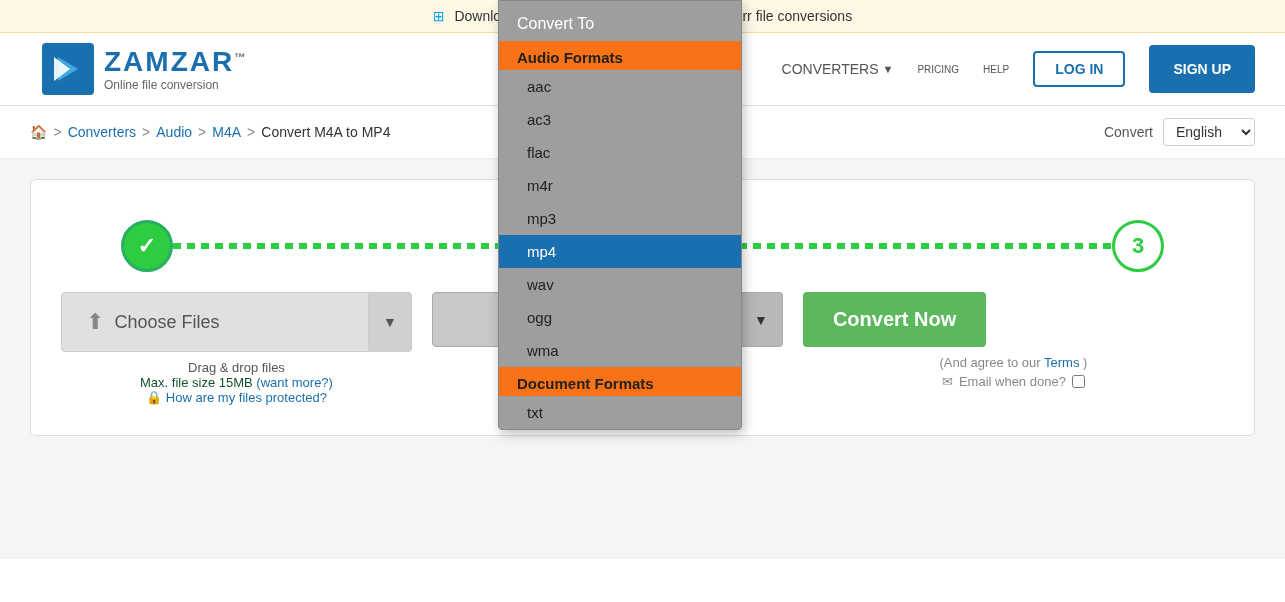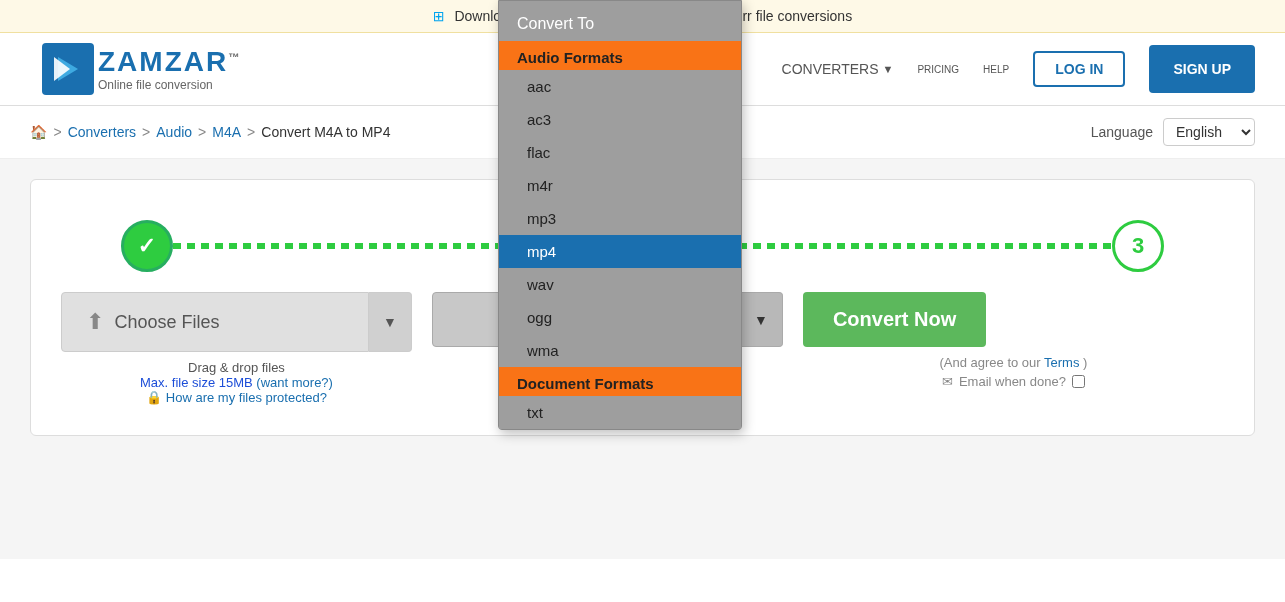--- a/index.html
+++ b/index.html
@@ -24,21 +24,21 @@
     .header {
       display: flex;
       align-items: center;
       padding: 10px 30px;
       border-bottom: 1px solid #ddd;
       background: #fff;
     }
     .logo-area {
       display: flex;
       align-items: center;
-      gap: 4px;
+      gap: 10px;
       padding-left: 12px;
     }
     .logo-icon {
       width: 52px;
       height: 52px;
       background: #1a6faf;
       border-radius: 4px;
       display: flex;
       align-items: center;
       justify-content: center;
@@ -262,21 +262,21 @@
     .section-format { flex: 1; }
     .section-convert { flex: 1.2; }
 
     .section-sub {
       text-align: center;
       margin-top: 8px;
       font-size: 13px;
       color: #555;
     }
     .section-sub a { color: #1a6faf; text-decoration: none; }
-    .section-sub .max { color: #1d4ed8; text-align: right; }
+    .section-sub .max { color: #14532d; text-align: right; }
 
     .convert-sub {
       text-align: center;
       margin-top: 8px;
       font-size: 13px;
       color: #888;
     }
     .convert-sub a { color: #1a6faf; text-decoration: none; }
 
     .email-row {
@@ -372,21 +372,21 @@
     <span>&gt;</span>
     <a href="#">Converters</a>
     <span>&gt;</span>
     <a href="#">Audio</a>
     <span>&gt;</span>
     <a href="#">M4A</a>
     <span>&gt;</span>
     <span class="current">Convert M4A to MP4</span>
   </div>
   <div class="language-area">
-    <span>Language</span>
+    <span>Convert</span>
     <select class="language-select">
       <option>English</option>
       <option>Español</option>
       <option>Français</option>
       <option>Deutsch</option>
     </select>
   </div>
 </div>
 
 <div class="main-content">

